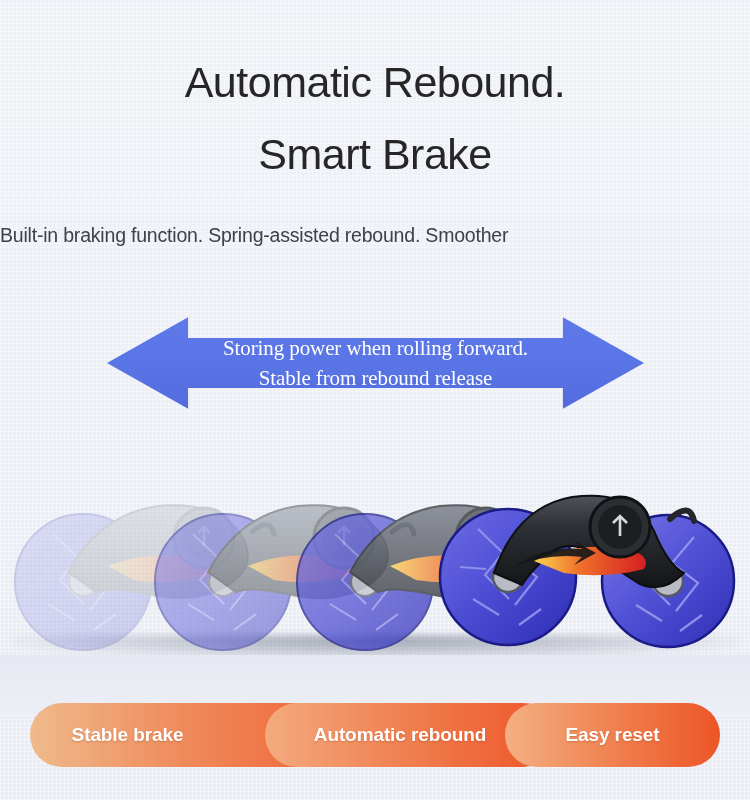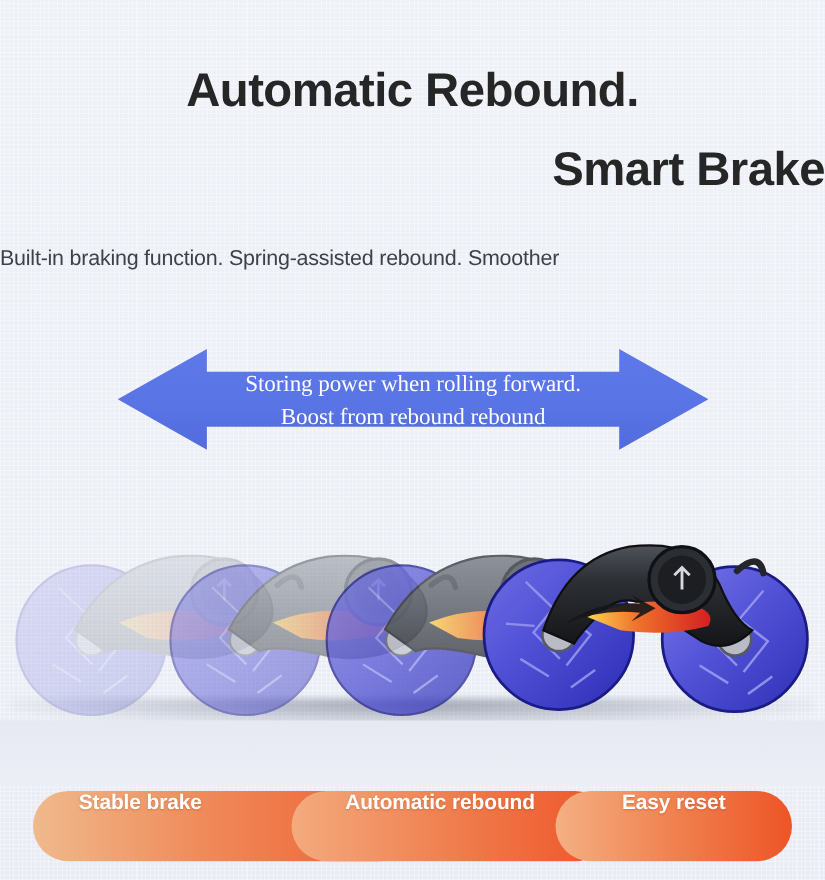--- a/index.html
+++ b/index.html
@@ -15,24 +15,24 @@
     width:750px; height:800px;
     background:
       repeating-linear-gradient(0deg, rgba(255,255,255,.35) 0 1px, rgba(0,0,0,0) 1px 4px),
       repeating-linear-gradient(90deg, rgba(255,255,255,.35) 0 1px, rgba(0,0,0,0) 1px 4px),
       linear-gradient(#eef1f8 0%, #eceff6 60%, #e9ecf4 100%);
   }
 
   
   .headline {
     position:absolute; left:0; right:0; text-align:center;
-    color:#262626; font-weight:bold; letter-spacing:-.5px;
+    color:#262626; font-weight:normal; letter-spacing:-.5px;
   }
   #h-line1 { top:56px;  font-size:43px; line-height:52px; }
-  #h-line2 { top:128px; font-size:43px; line-height:52px;text-align:right; }
+  #h-line2 { top:128px; font-size:43px; line-height:52px; }
   #subtitle {
     position:absolute; top:224px; left:0; right:0; text-align:left;
     font-size:19.5px; color:#3c414a; letter-spacing:-.2px;
   }
 
   
   #arrow-banner {
     position:absolute; left:107px; top:311px; width:537px; height:104px;font-family:Liberation Serif, serif;
   }
   #arrow-shape {
@@ -61,24 +61,23 @@
   #floor-line {
     position:absolute; left:0; top:215px; width:750px; height:60px;
     background:linear-gradient(180deg,#e6e9f1 0%,#eceff6 100%);
   }
   .device { position:absolute; bottom:36px; }
 
   
   #pill-bar { position:absolute; left:0; top:703px; width:750px; height:68px; }
   .pill {
     position:absolute; top:0; height:64px; border-radius:32px;
-    display:flex; justify-content:center;
+    display:flex; align-items:center; justify-content:center;
     color:#ffffff; font-weight:bold; font-size:19px; letter-spacing:-.1px;
     text-shadow:0 1px 2px rgba(150,60,20,.35);
-    margin-top:16px;
   }
   #pill-1 { left:30px;  width:345px; background:linear-gradient(90deg,#efba8c 0%,#ef8a5a 45%,#ef5c2e 100%); z-index:1; }
   #pill-2 { left:265px; width:290px; background:linear-gradient(90deg,#f3ab7e 0%,#ef7a4a 55%,#ee5428 100%); z-index:2; }
   #pill-3 { left:505px; width:215px; background:linear-gradient(90deg,#f4b083 0%,#f08150 50%,#ed5526 100%); z-index:3; }
   #pill-1 span { margin-right:150px; }
   #pill-2 span { margin-right:20px; }
   #pill-3 span { margin-right:0px; }
 </style>
 </head>
 <body>
@@ -87,21 +86,21 @@
 
   <div class="headline" id="h-line1">Automatic Rebound.</div>
   <div class="headline" id="h-line2">Smart Brake</div>
 
   <div id="subtitle">Built-in braking function. Spring-assisted rebound. Smoother</div>
 
   <div id="arrow-banner">
     <div id="arrow-shape"></div>
     <div id="arrow-text">
       <div>Storing power when rolling forward.</div>
-      <div>Boost from rebound rebound</div>
+      <div>Stable from rebound release</div>
     </div>
   </div>
 
   <div id="scene">
     <div id="ground-shadow"></div>
     <div id="floor-line"></div>
 
     <svg class="device" style="left:8px; width:300px; height:200px; opacity:.22;" viewBox="0 0 300 200">
       <defs>
         <linearGradient id="w1" x1="0" y1="0" x2="1" y2="1">

